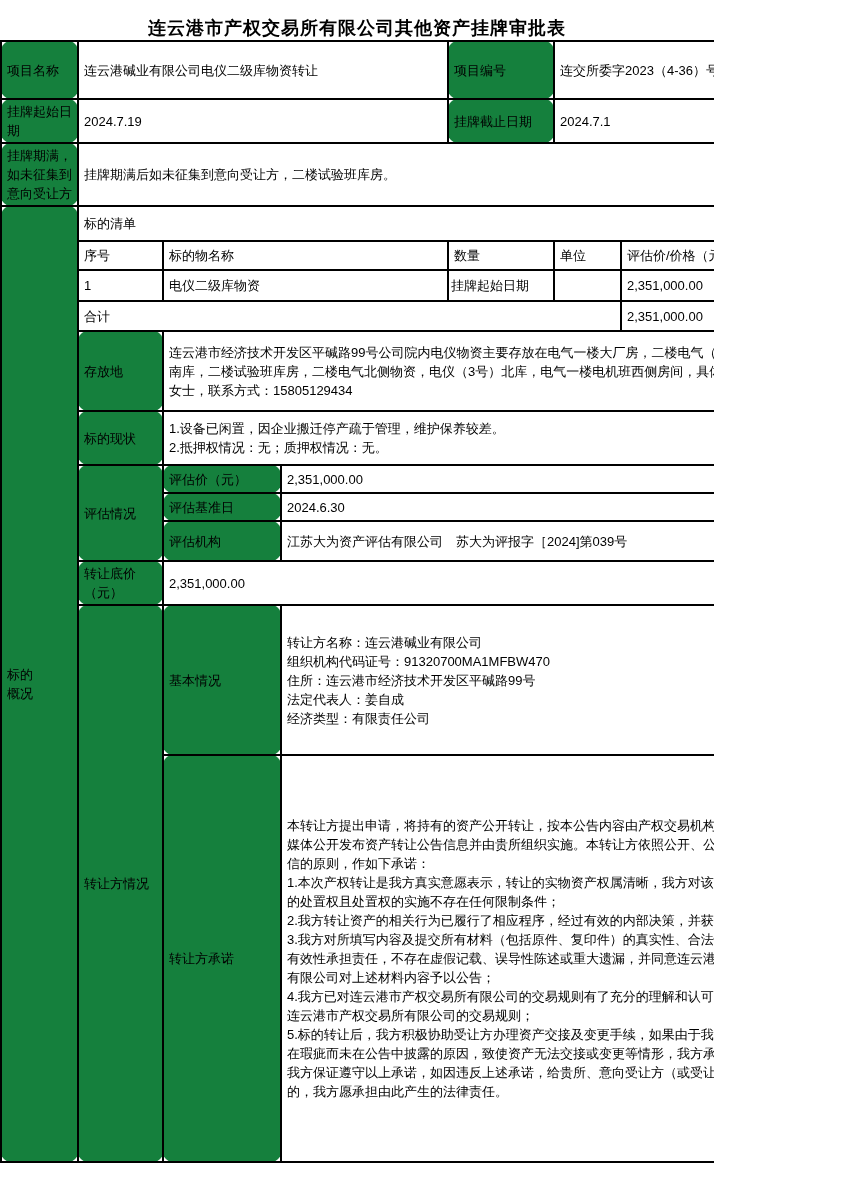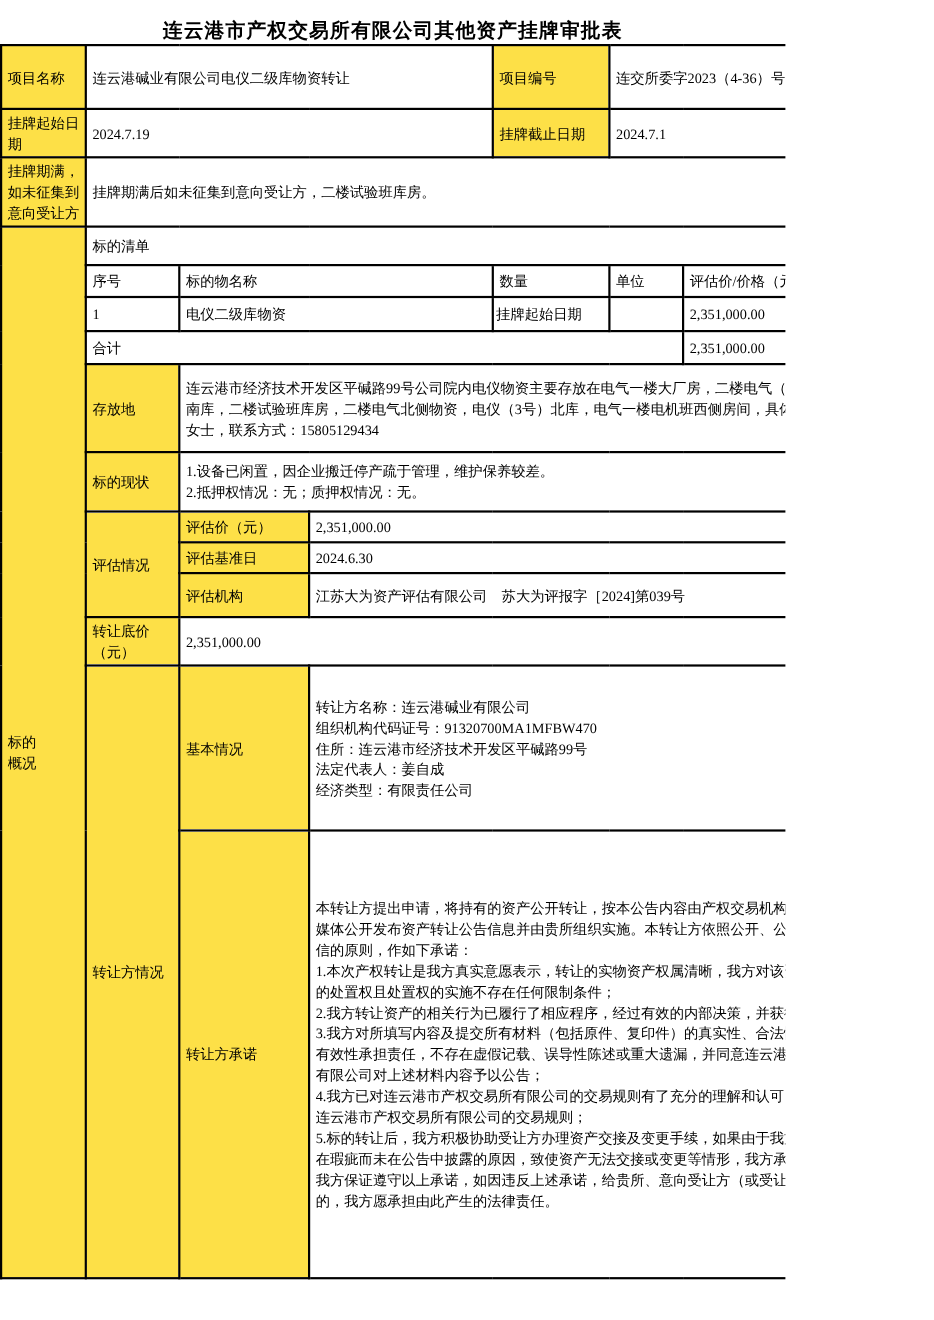--- a/index.html
+++ b/index.html
@@ -1,35 +1,35 @@
 <!DOCTYPE html>
 <html><head>
 <meta charset="utf-8">
 <style>
   html,body{margin:0;padding:0;background:#ffffff;}
   .page{
     width:714px;height:1200px;box-sizing:border-box;
     background:#ffffff;color:#000;
-    font-family:Liberation Serif, serif;
+    font-family:Liberation Sans, sans-serif;
     padding-top:16px;position:relative;overflow:hidden;
   }
   .doc-title{
     margin:0;text-align:center;font-size:18px;font-weight:bold;letter-spacing:1px;
   }
   .doc-date{
     width:807px;margin:6px auto 5px auto;text-align:right;font-size:13px;
   }
   table.form{
     border-collapse:collapse;table-layout:fixed;width:807px;margin:0 auto;
   }
   table.form td{
     border:2px solid #000;font-size:13px;line-height:19px;
     padding:2px 5px;vertical-align:middle;overflow:hidden;word-break:break-all;
   }
-  .lbl{background:#fde047;}
+  .lbl{background:#15803d;border-radius:10px;}
   .c{}
   .pre{white-space:pre-line;margin-left:43px;}
 </style>
 </head>
 <body>
 
 <div class="page">
 
   <h1 class="doc-title">连云港市产权交易所有限公司其他资产挂牌审批表</h1>
 

